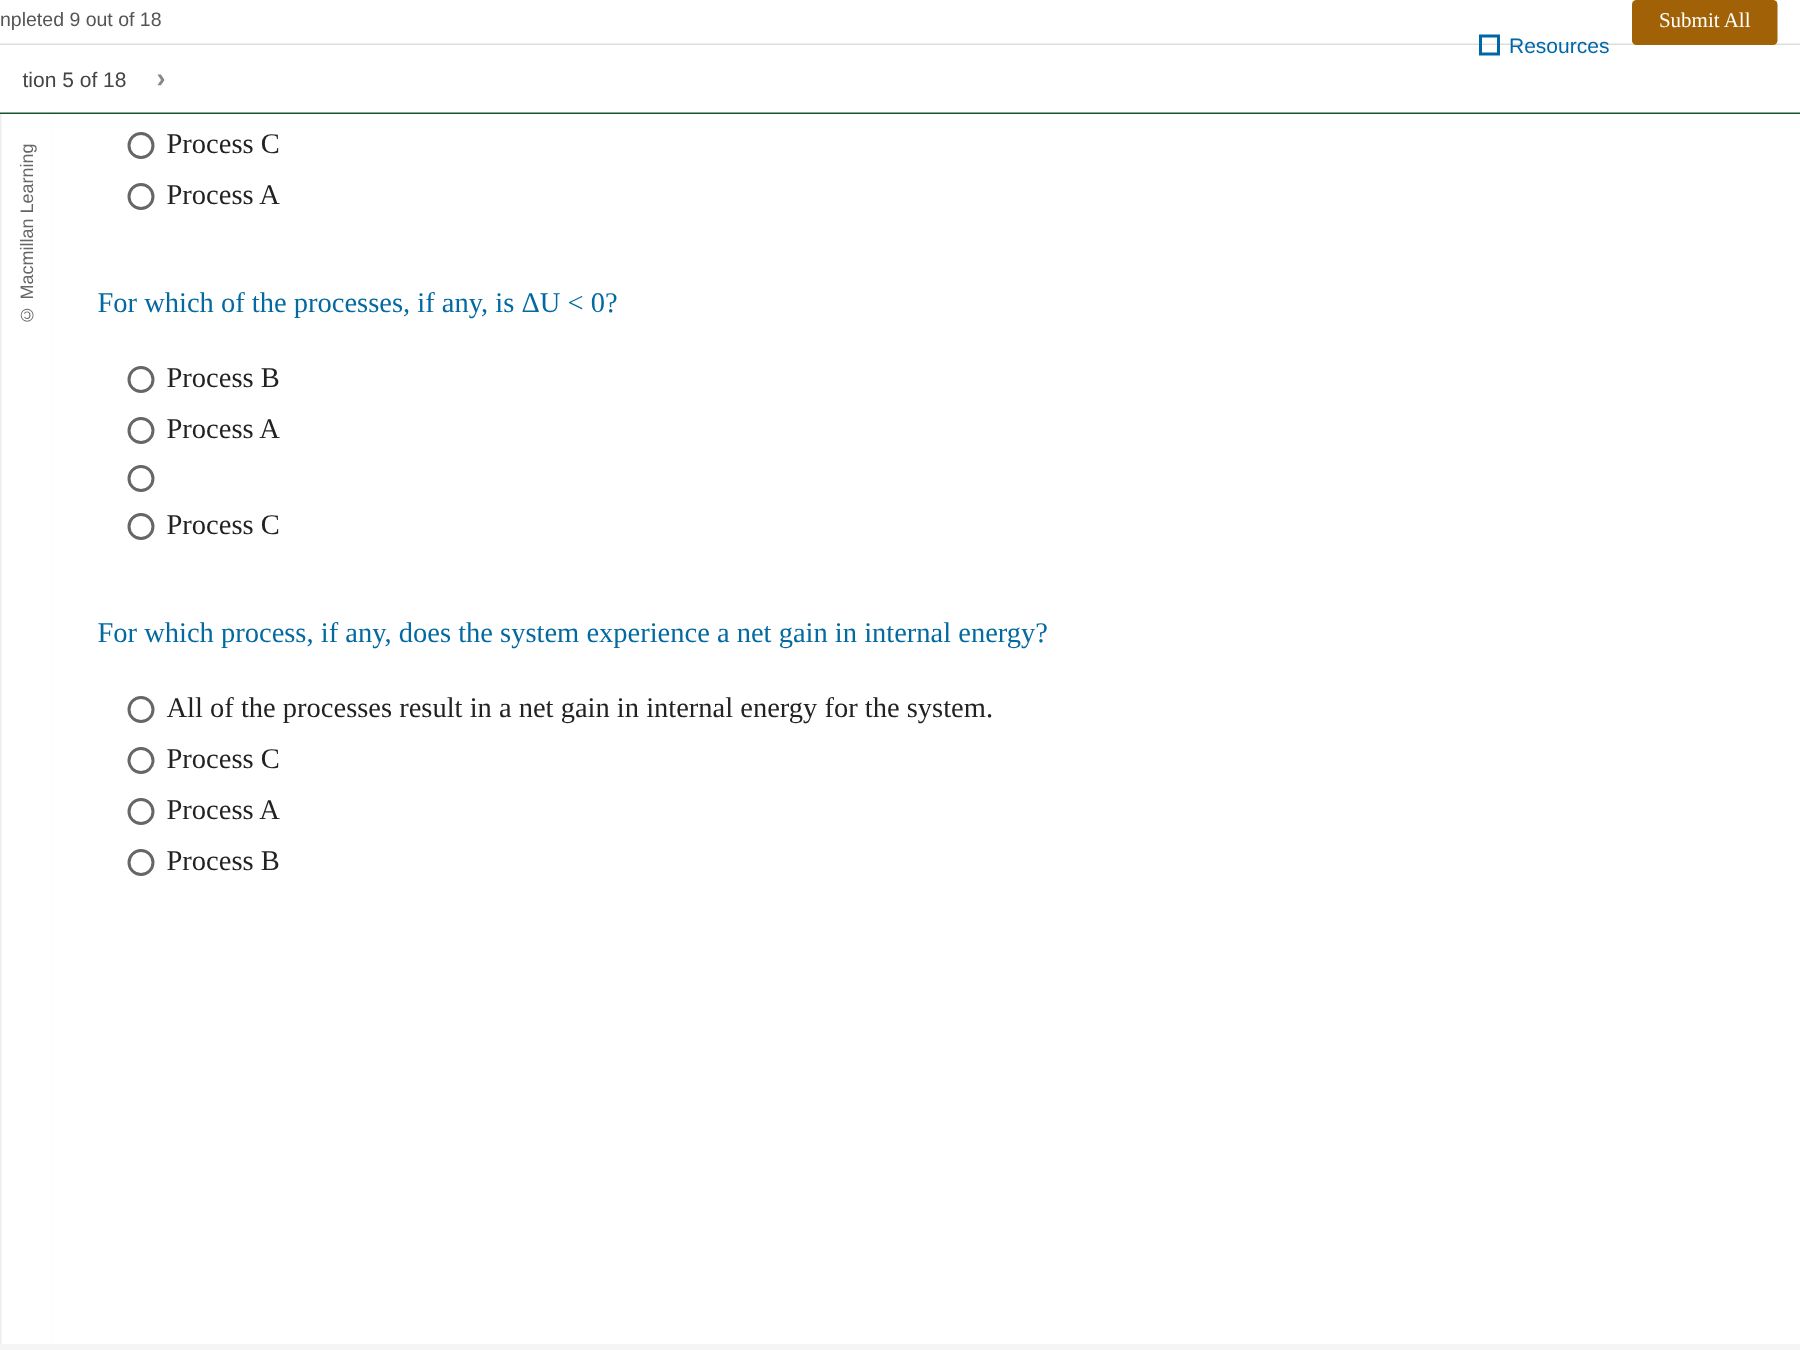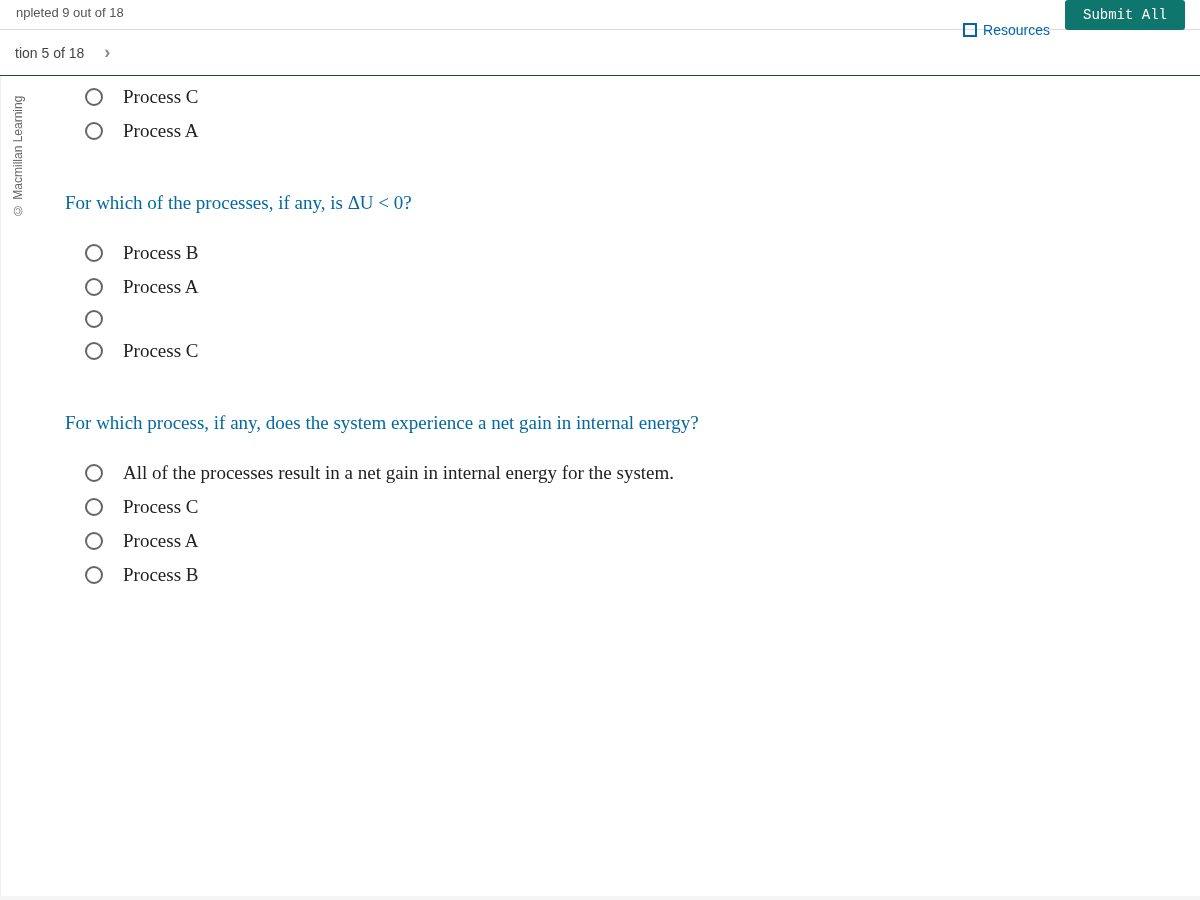--- a/index.html
+++ b/index.html
@@ -20,21 +20,21 @@
       height: 30px;
       display: flex;
       justify-content: flex-end;
       align-items: center;
       padding: 0 15px;
       border-bottom: 1px solid #ddd;
       gap: 15px;
     }
     .completed-text {
       position: absolute;
-      left: 16px;
+      left: 0;
       top: 0;
       font-family: Arial, sans-serif;
       font-size: 13px;
       color: #555;
       padding: 5px 0;
     }
     .resources-link {
       display: flex;
       align-items: center;
       gap: 6px;
@@ -44,23 +44,23 @@
       cursor: pointer;
       margin-top: 30px;
     }
     .checkbox-icon {
       width: 14px;
       height: 14px;
       border: 2px solid #0066aa;
       display: inline-block;
     }
     .submit-all-btn {
-      background: #0f766e;
+      background: #a16207;
       color: white;
-      font-family: Liberation Mono, monospace;
+      font-family: Liberation Serif, serif;
       font-size: 14px;
       padding: 7px 18px;
       border: none;
       border-radius: 3px;
       cursor: pointer;
     }
     .question-nav {
       background: #ffffff;
       padding: 12px 15px;
       font-family: Arial, sans-serif;
@@ -100,21 +100,21 @@
       background: #ffffff;
       padding: 10px 30px 40px 30px;
       overflow-y: auto;
     }
     .option-group {
       margin-bottom: 50px;
     }
     .option-row {
       display: flex;
       align-items: center;
-      gap: 20px;
+      gap: 8px;
       margin-bottom: 12px;
       cursor: pointer;
     }
     .radio-circle {
       width: 18px;
       height: 18px;
       border: 2px solid #666;
       border-radius: 50%;
       flex-shrink: 0;
     }

